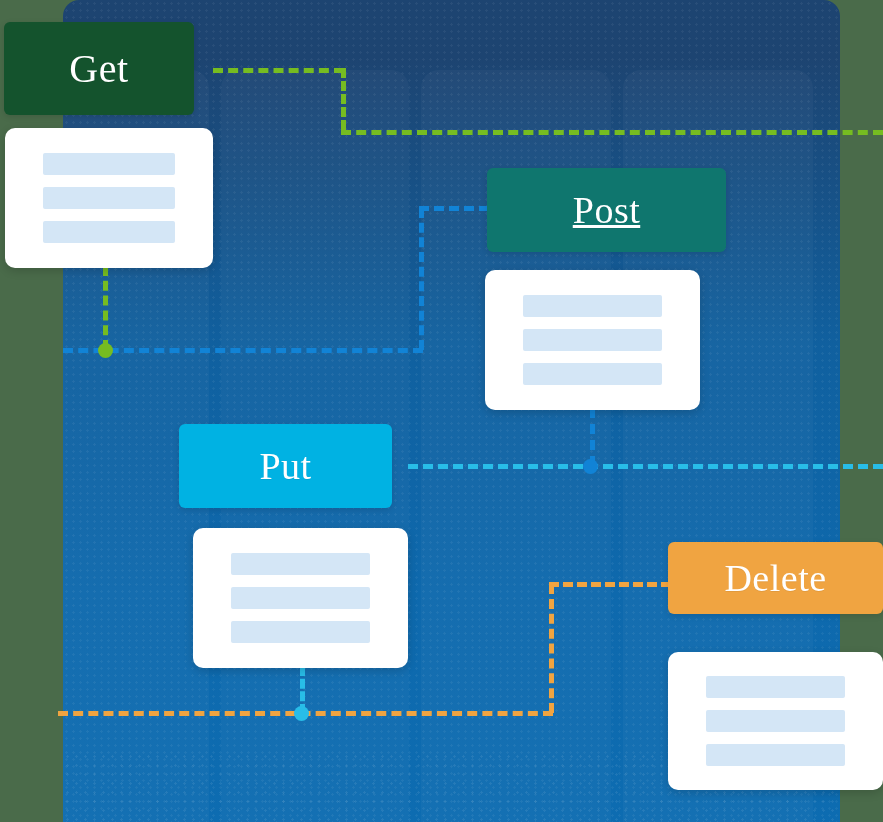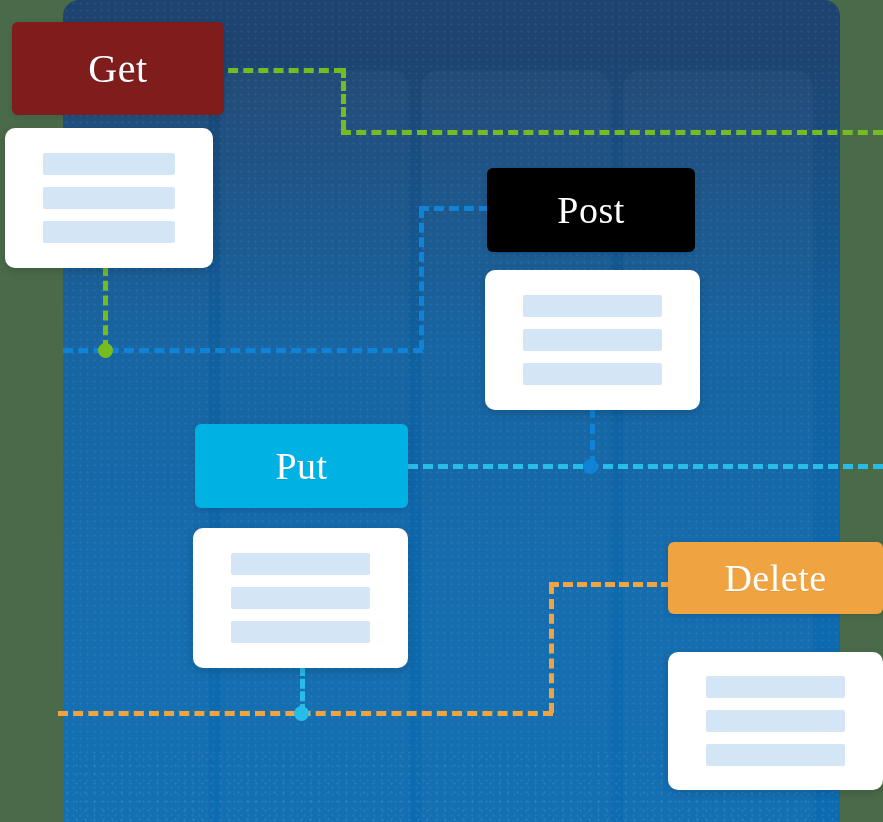--- a/index.html
+++ b/index.html
@@ -108,39 +108,39 @@
   <div class="ln h" style="left:58px;top:711px;width:495px;border-top-color:#f0a441;"></div>
 
   <div class="ln v" style="left:549px;top:584px;height:129px;border-left-color:#f0a441;"></div>
 
   <div class="ln h" style="left:549px;top:582px;width:122px;border-top-color:#f0a441;"></div>
 
   <div class="dot" style="left:98px;top:343px;background:#76bc21;"></div>
   <div class="dot" style="left:583px;top:459px;background:#1183d6;"></div>
   <div class="dot" style="left:294px;top:706px;background:#28bde8;"></div>
 
-  <div class="badge" style="left:12px;top:22px;width:212px;height:93px;background:#7f1d1d;font-size:40px;">
+  <div class="badge" style="left:4px;top:22px;width:190px;height:93px;background:#14532d;font-size:40px;">
     <span>Get</span>
   </div>
   <div class="card" style="left:5px;top:128px;width:208px;height:140px;">
     <div class="bar"></div>
     <div class="bar"></div>
     <div class="bar"></div>
   </div>
 
-  <div class="badge" style="left:487px;top:168px;width:208px;height:84px;background:#000000;font-size:38px;">
+  <div class="badge" style="left:487px;top:168px;width:239px;height:84px;background:#0f766e;font-size:38px;text-decoration:underline;">
     <span>Post</span>
   </div>
   <div class="card" style="left:485px;top:270px;width:215px;height:140px;">
     <div class="bar"></div>
     <div class="bar"></div>
     <div class="bar"></div>
   </div>
 
-  <div class="badge" style="left:195px;top:424px;width:213px;height:84px;background:#00b2e3;font-size:38px;">
+  <div class="badge" style="left:179px;top:424px;width:213px;height:84px;background:#00b2e3;font-size:38px;">
     <span>Put</span>
   </div>
   <div class="card" style="left:193px;top:528px;width:215px;height:140px;">
     <div class="bar"></div>
     <div class="bar"></div>
     <div class="bar"></div>
   </div>
 
   <div class="badge" style="left:668px;top:542px;width:215px;height:72px;background:#f0a441;font-size:38px;">
     <span>Delete</span>

